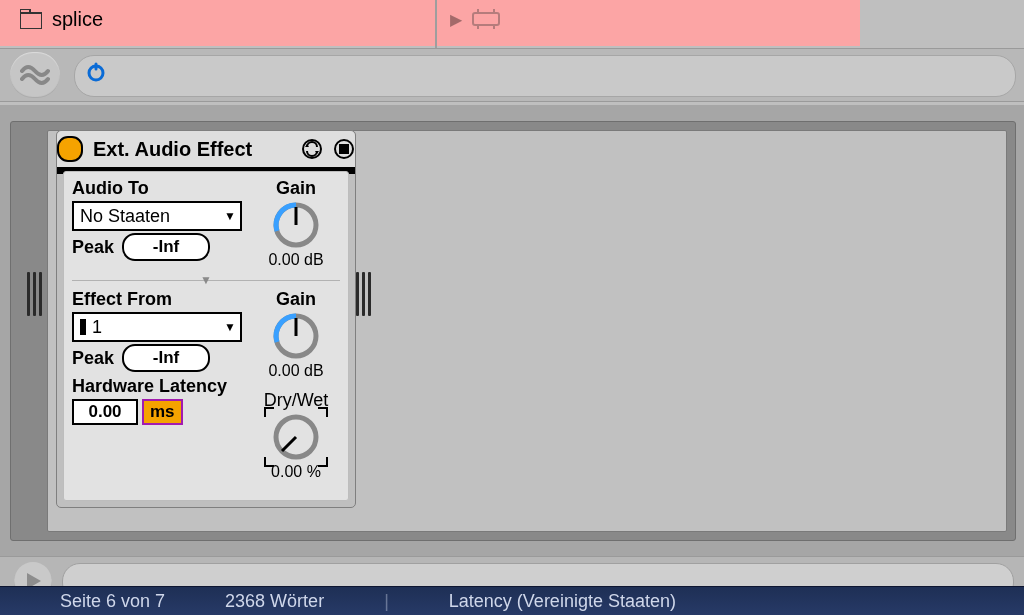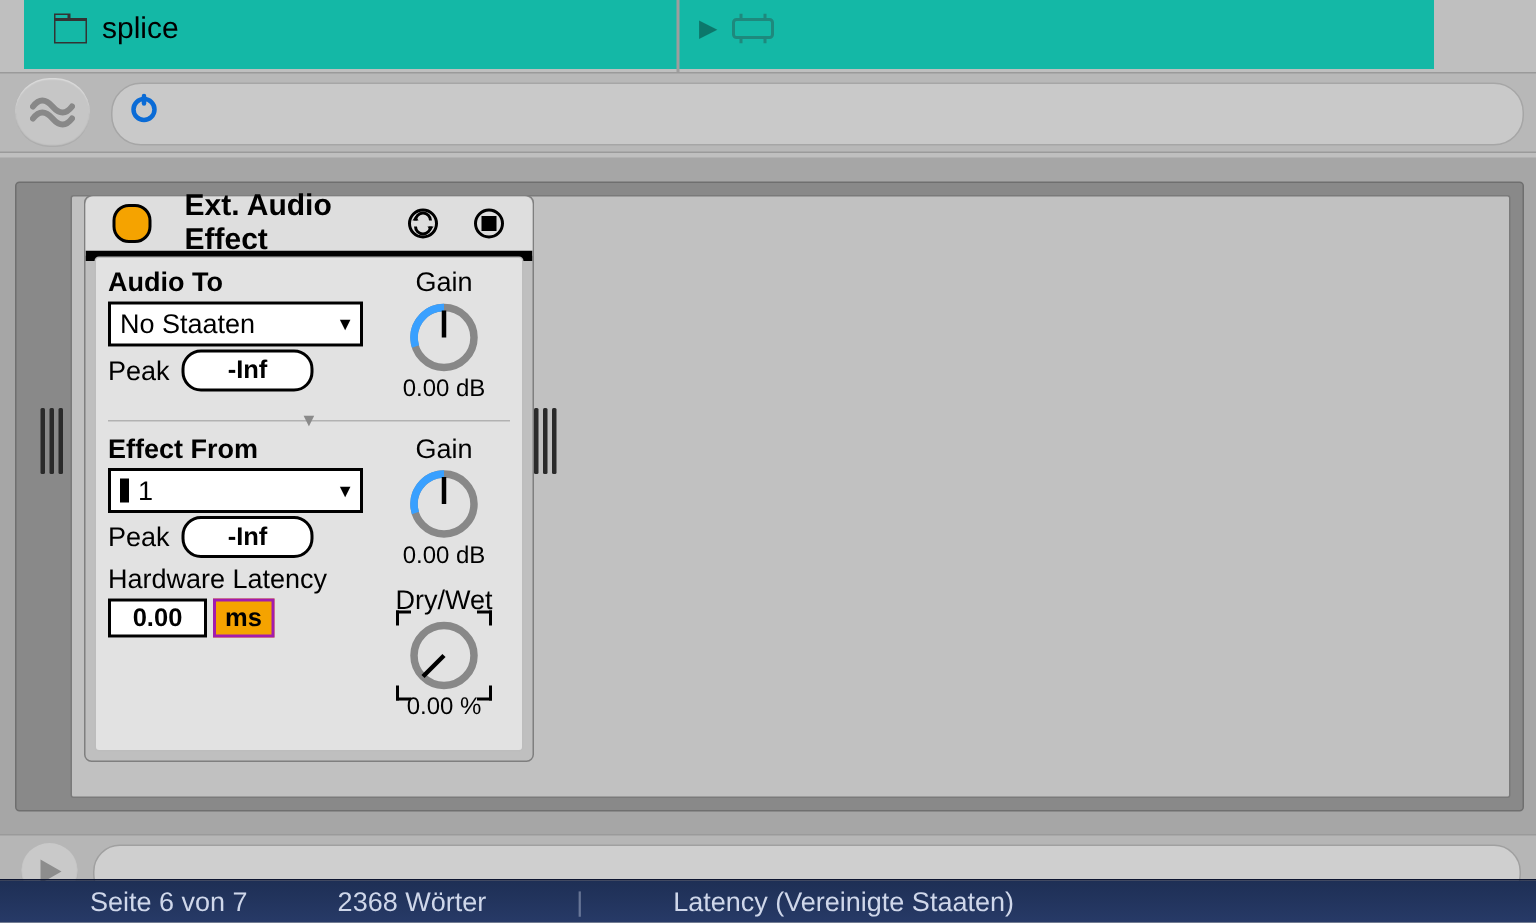--- a/index.html
+++ b/index.html
@@ -7,22 +7,22 @@
     width: 1024px; height: 615px;
     font-family: "Helvetica Neue", Arial, sans-serif;
     background: #bfbfbf;
     color: #000;
     overflow: hidden;
   }
 
   
   .browser {
     position: absolute;
-    left: 16px; top: 0; width: 940px; height: 46px;
-    background: #14b8a6;
+    left: 0; top: 0; width: 860px; height: 46px;
+    background: #fca5a5;
   }
   .browser .list-left {
     position: absolute; left: 20px; top: -26px; width: 410px;
   }
   .browser .list-right {
     position: absolute; left: 450px; top: -26px; width: 560px;
   }
   .browser .divider-v {
     position: absolute; left: 435px; top: -30px; width: 2px; height: 78px; background: #9e9e9e;
   }
@@ -95,22 +95,22 @@
     position: absolute; left: 45px; top: 8px; width: 298px; height: 376px;
     background: #bfbfbf; border-radius: 5px;
     border: 1px solid #7f7f7f;
   }
   .device-title {
     position: absolute; left: 0; right: 0; top: 0; height: 36px;
     background: #dedede;
     border-bottom: 7px solid #000000;
     border-radius: 5px 5px 0 0;
     display: flex; align-items: center;
-    padding: 0 18px;
-    gap: 22px;
+    padding: 0 0;
+    gap: 10px;
   }
   .on-btn {
     width: 22px; height: 22px; border-radius: 11px;
     background: #f5a300; border: 2px solid #000;
   }
   .title-text {
     font-weight: 700; font-size: 20px; flex: 1;
   }
   .title-icon {
     width: 22px; height: 22px; display: flex; align-items: center; justify-content: center;
@@ -131,21 +131,21 @@
   .io-left {
     flex: 1;
   }
   .io-right {
     width: 88px; text-align: center;
   }
 
   .lbl {
     font-weight: 700; font-size: 18px; margin-bottom: 2px;
   }
-  .sm-lbl { font-size: 18px; font-weight: 400; }
+  .sm-lbl { font-size: 18px; font-weight: 700; }
 
   .dropdown {
     display: flex; align-items: center; justify-content: space-between;
     width: 156px; height: 26px; border: 2px solid #000; background: #fff;
     font-size: 18px; font-weight: 400; padding: 0 4px 0 6px;
   }
   .dropdown .tri { font-size: 12px; }
 
   .peak-row {
     display: flex; align-items: center; gap: 8px; margin-top: 2px;

